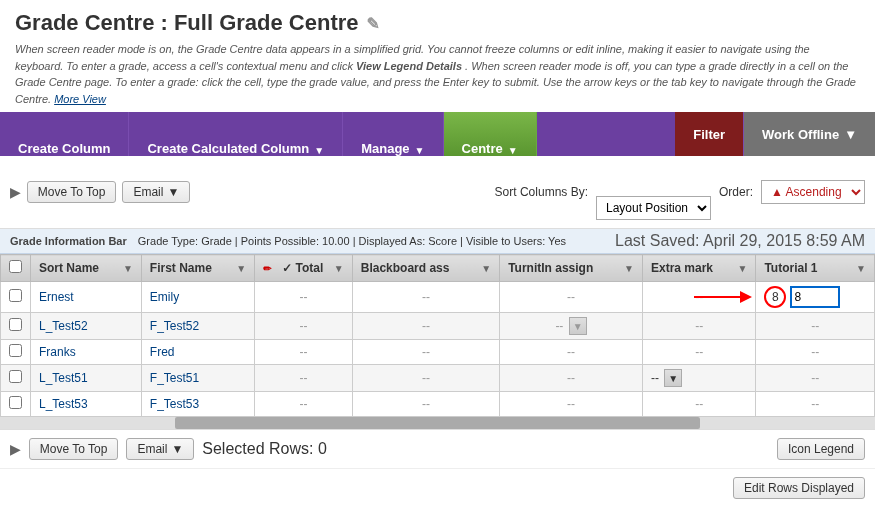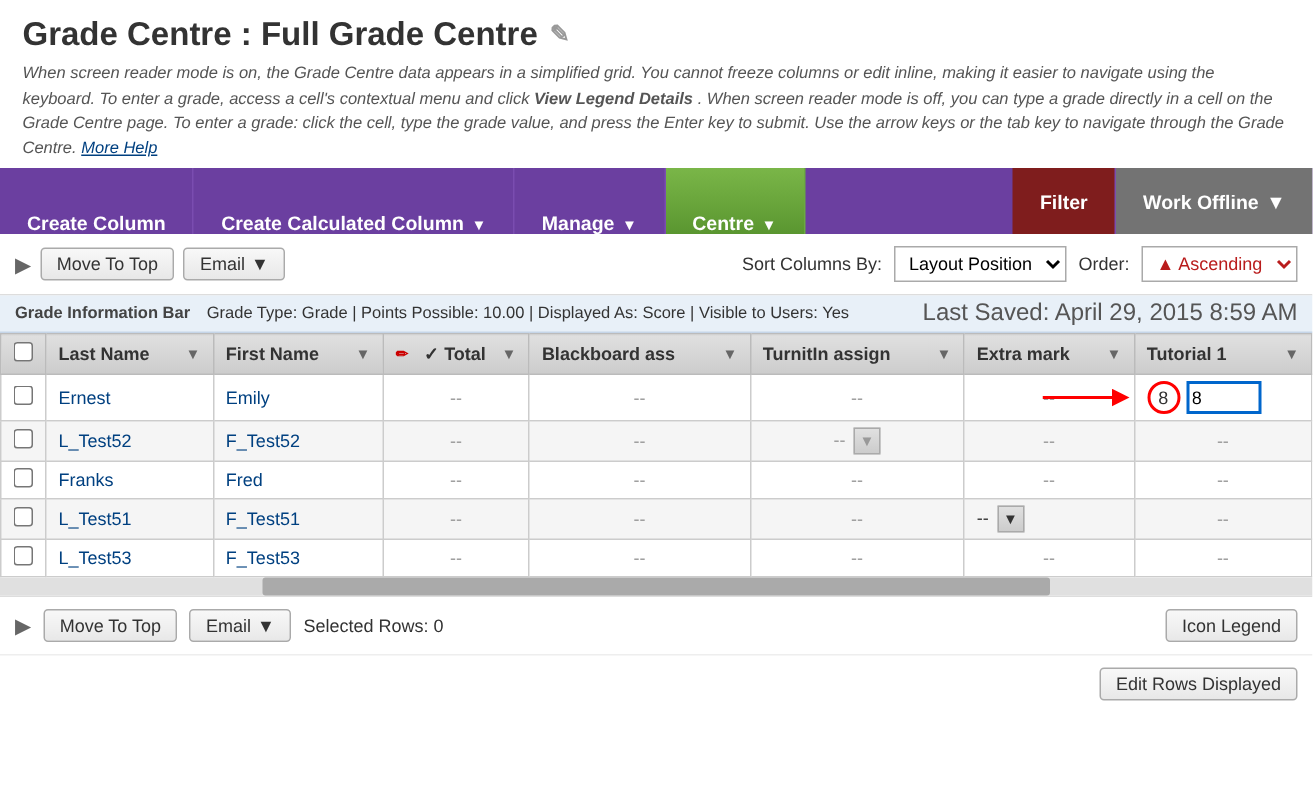--- a/index.html
+++ b/index.html
@@ -20,21 +20,21 @@
     .toolbar-reports { background: linear-gradient(to bottom, #7ab648, #5a9630); border-right: 1px solid #6aaa40; }
     .toolbar-filter { background: #7f1d1d; padding: 0 18px; display: flex; align-items: center; color: #fff; font-size: 13px; font-weight: bold; cursor: pointer; border-right: 1px solid #7a4db0; }
     .toolbar-work-offline { background: #737373; padding: 0 18px; display: flex; align-items: center; color: #fff; font-size: 13px; font-weight: bold; cursor: pointer; gap: 5px; }
 
     
     .action-bar { display: flex; align-items: center; padding: 8px 10px; gap: 8px; border-bottom: 1px solid #ddd; }
     .action-bar-left { display: flex; align-items: center; gap: 6px; }
     .nav-arrow { color: #666; font-size: 14px; cursor: pointer; }
     .btn { border: 1px solid #aaa; background: linear-gradient(to bottom, #f8f8f8, #e8e8e8); padding: 3px 10px; cursor: pointer; font-size: 12px; border-radius: 3px; color: #333; display: flex; align-items: center; gap: 4px; }
     .sort-controls { margin-left: auto; display: flex; align-items: center; gap: 8px; font-size: 12px; color: #333; }
-    .sort-select { border: 1px solid #aaa; padding: 2px 5px; font-size: 12px; background: #fff; cursor: pointer; height: 24px; }
+    .sort-select { border: 1px solid #aaa; padding: 2px 5px; font-size: 12px; background: #fff; cursor: pointer; height: 24px; margin-top: 32px; }
     .order-select { border: 1px solid #aaa; padding: 2px 5px; font-size: 12px; background: #fff; cursor: pointer; height: 24px; color: #b91c1c; }
 
     
     .grade-info-bar { background: #e8f0f8; padding: 3px 10px; font-size: 11px; color: #333; display: flex; justify-content: space-between; align-items: center; border-bottom: 1px solid #c5d5e8; }
     .grade-info-label { font-weight: bold; color: #444; margin-right: 8px; }
     .grade-info-text { color: #333; }
     .last-saved { color: #555; font-size: 16px; }
 
     
     .grade-table { width: 100%; border-collapse: collapse; font-size: 12px; }
@@ -75,21 +75,21 @@
 <div class="page-header">
   <div class="page-title">
     <span>Grade Centre : Full Grade Centre</span>
     <span class="edit-icon">✎</span>
   </div>
   <div class="page-description">
     <em>
       <span>When screen reader mode is on, the Grade Centre data appears in a simplified grid. You cannot freeze columns or edit inline, making it easier to navigate using the keyboard. To enter a grade, access a cell's contextual menu and click</span>
       <strong>View Legend Details</strong>
       <span>. When screen reader mode is off, you can type a grade directly in a cell on the Grade Centre page. To enter a grade: click the cell, type the grade value, and press the Enter key to submit. Use the arrow keys or the tab key to navigate through the Grade Centre.</span>
-      <a href="#">More Help</a>
+      <a href="#">More View</a>
     </em>
   </div>
 </div>
 
 <div class="toolbar">
   <div class="toolbar-item">
     <span>Create Column</span>
   </div>
   <div class="toolbar-item">
     <span>Create Calculated Column</span>
@@ -146,21 +146,21 @@
 
 <div class="table-wrapper">
   <table class="grade-table">
     <thead>
       <tr>
         <th class="checkbox-col">
           <input type="checkbox" style="">
         </th>
         <th>
           <div class="col-header-inner">
-            <span>Last Name</span>
+            <span>Sort Name</span>
             <span class="col-menu-btn">▼</span>
           </div>
         </th>
         <th>
           <div class="col-header-inner">
             <span>First Name</span>
             <span class="col-menu-btn">▼</span>
           </div>
         </th>
         <th>
@@ -286,21 +286,21 @@
 
 <div class="bottom-bar">
   <span class="nav-arrow">▶</span>
   <button class="btn">
     <span>Move To Top</span>
   </button>
   <button class="btn">
     <span>Email</span>
     <span>▼</span>
   </button>
-  <span style="font-size:12px; color:#333;">Selected Rows: 0</span>
+  <span style="font-size:16px; color:#333;">Selected Rows: 0</span>
   <div class="bottom-bar-right">
     <button class="btn">
       <span>Icon Legend</span>
     </button>
   </div>
 </div>
 
 <div class="edit-rows-area">
   <button class="btn">
     <span>Edit Rows Displayed</span>

